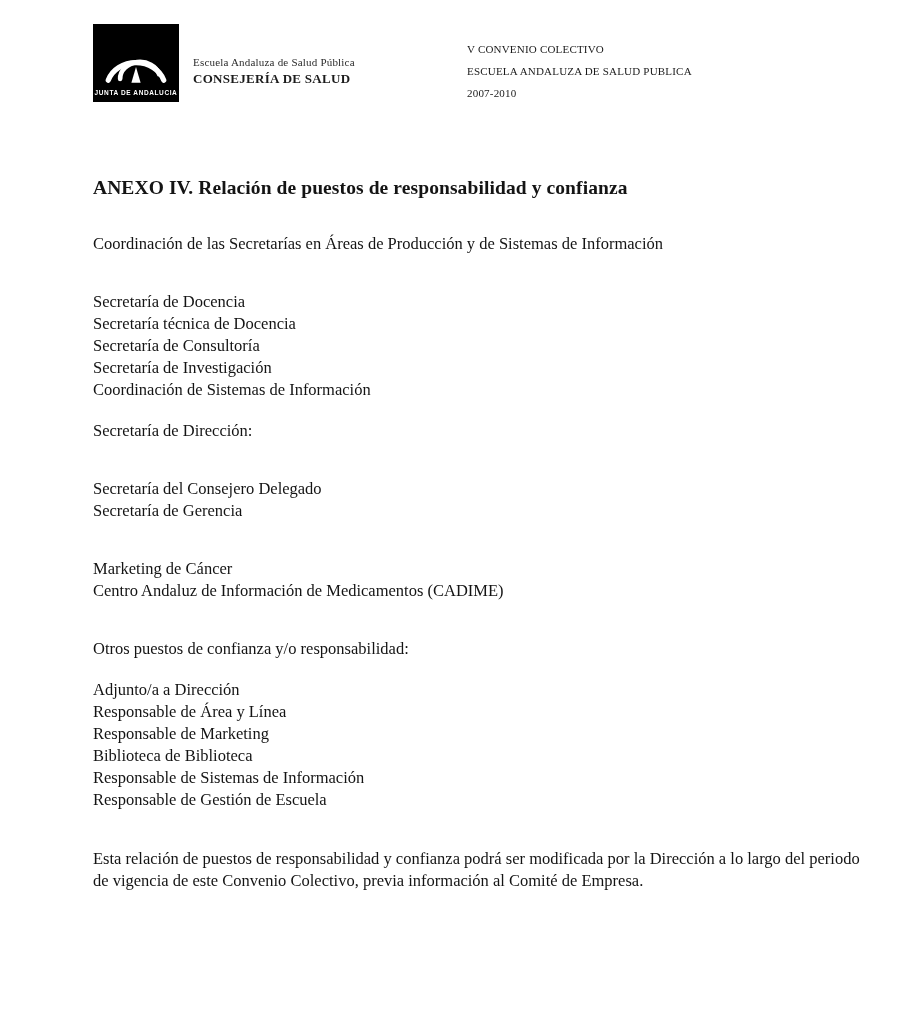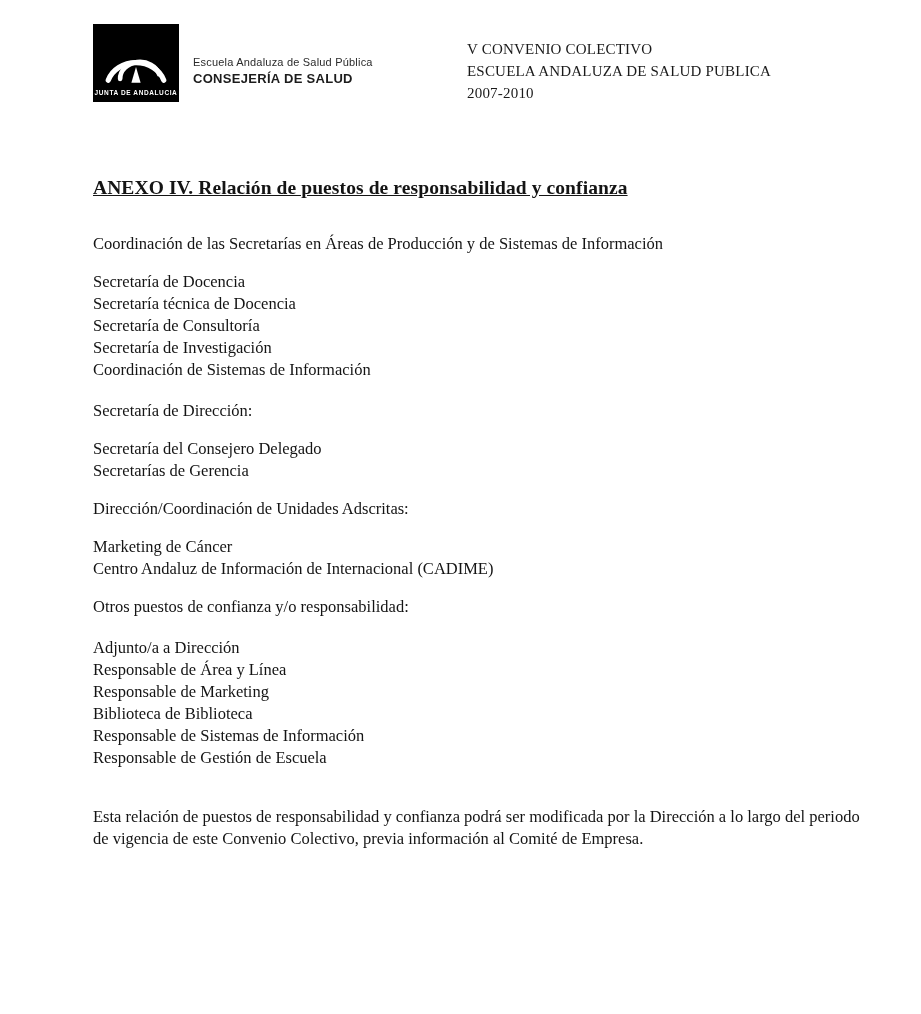--- a/index.html
+++ b/index.html
@@ -39,57 +39,56 @@
     color: #ffffff;
     font-family: "Liberation Sans", sans-serif;
     font-size: 6.5px;
     font-weight: bold;
     letter-spacing: 0.6px;
     white-space: nowrap;
   }
   .org-block {
     margin-left: 14px;
     margin-top: 32px;
-    font-family: Liberation Sans, sans-serif;
+    font-family: Liberation Serif, serif;
     color: #2b2b2b;
     width: 182px;
     flex: 0 0 auto;
   }
   .org-line1 { font-size: 11px; letter-spacing: 0.2px; margin-bottom: 3px; }
   .org-line2 { font-size: 13px; font-weight: bold; letter-spacing: 0.3px; color: #1c1c1c; }
   .doc-title-block {
     margin-left: 92px;
     margin-top: 14px;
-    font-size: 15px;
+    font-size: 11px;
     line-height: 22px;
     color: #1a1a1a;
     letter-spacing: 0.2px;
   }
 
   
   .content {
     position: absolute;
     top: 176px;
     left: 93px;
     width: 784px;
   }
   .anexo-title {
     font-size: 19.5px;
     font-weight: bold;
     line-height: 24px;
     letter-spacing: 0.1px;
-    text-decoration: underline;
   }
   .para, .line {
     font-size: 16.5px;
     line-height: 22px;
     font-family: Liberation Serif, serif;
   }
   .intro { margin-top: 33px; }
-  .group { margin-top: 16px; }
+  .group { margin-top: 36px; }
   .group-tight { margin-top: 19px; }
   .closing { margin-top: 37px; }
 </style>
 </head>
 <body>
 
 <div class="page">
 
   <div class="header">
     <div class="logo-box">
@@ -124,28 +123,27 @@
       <div class="line">Secretaría técnica de Docencia</div>
       <div class="line">Secretaría de Consultoría</div>
       <div class="line">Secretaría de Investigación</div>
       <div class="line">Coordinación de Sistemas de Información</div>
     </div>
 
     <div class="para group-tight">Secretaría de Dirección:</div>
 
     <div class="group">
       <div class="line">Secretaría del Consejero Delegado</div>
-      <div class="line">Secretarías de Gerencia</div>
+      <div class="line">Secretaría de Gerencia</div>
     </div>
 
-    <div class="para group">Dirección/Coordinación de Unidades Adscritas:</div>
 
     <div class="group">
       <div class="line">Marketing de Cáncer</div>
-      <div class="line">Centro Andaluz de Información de Internacional (CADIME)</div>
+      <div class="line">Centro Andaluz de Información de Medicamentos (CADIME)</div>
     </div>
 
     <div class="para group">Otros puestos de confianza y/o responsabilidad:</div>
 
     <div class="group-tight">
       <div class="line">Adjunto/a a Dirección</div>
       <div class="line">Responsable de Área y Línea</div>
       <div class="line">Responsable de Marketing</div>
       <div class="line">Biblioteca de Biblioteca</div>
       <div class="line">Responsable de Sistemas de Información</div>

